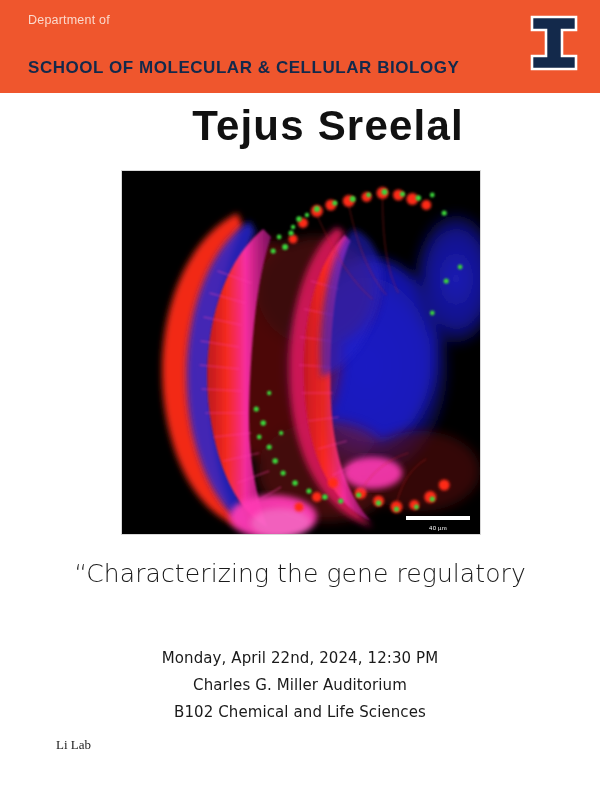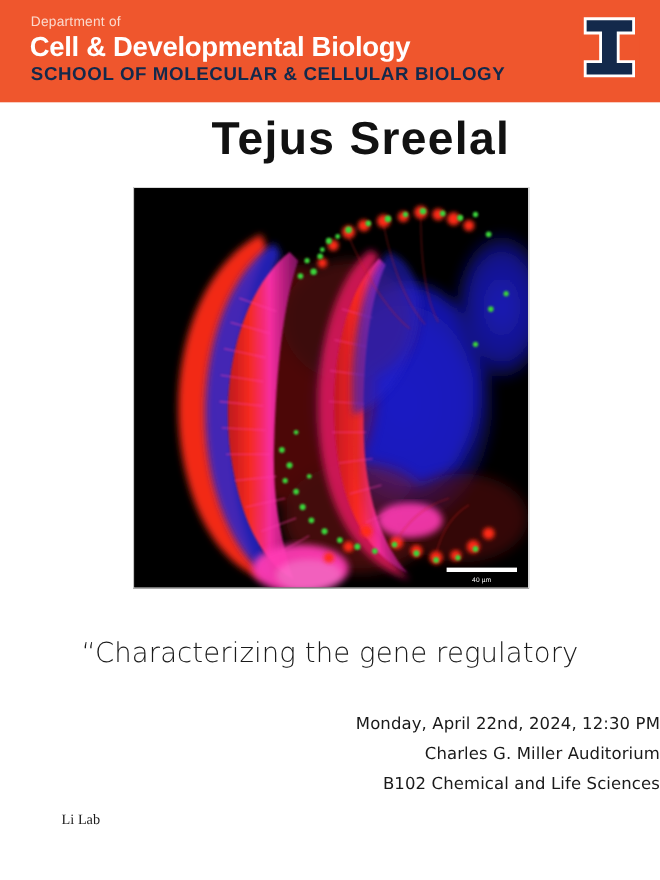--- a/index.html
+++ b/index.html
@@ -56,47 +56,45 @@
     text-align:center; color:#ffffff; font-size:6px;
     font-family:"Liberation Sans", sans-serif; letter-spacing:.2px;
   }
 
   
   .talk-title {
     position:absolute; left:12px; top:556px; width:576px;
     text-align:center; font-size:25px; font-weight:300;
     color:#1a1a1a; line-height:36px; letter-spacing:.1px;
     font-family:"DejaVu Sans", sans-serif;
-    margin-top:20px;
   }
   .talk-title .ln { display:block; }
 
   
   .event-details {
-    position:absolute; left:0; top:645px; width:600px; text-align:right;
+    position:absolute; left:0; top:645px; width:600px; text-align:center;
   }
   .event-details .line {
     display:block; font-size:15px; color:#1a1a1a;
     line-height:27px; font-weight:400; letter-spacing:.1px;
     font-family:"DejaVu Sans", sans-serif;
   }
 
   
   .lab-credit {
     position:absolute; left:56px; top:737px;
     font-size:13px; color:#1a1a1a; font-weight:400;
     font-family:Liberation Serif, serif;
   }
 </style>
 </head>
 <body>
 
 <div class="header">
   <div class="dept-of">Department of</div>
-  <div class="dept-name">Cell &amp; Developmental Biology</div>
   <div class="school-name">SCHOOL OF MOLECULAR &amp; CELLULAR BIOLOGY</div>
 
   <div class="logo-i">
     <svg viewBox="0 0 54 58" xmlns="http://www.w3.org/2000/svg">
       <rect x="0" y="0" width="54" height="58" fill="#EF562D"></rect>
       <path d="M5 3 H49 V16 H35 V42 H49 V55 H5 V42 H19 V16 H5 Z" fill="#13294B" stroke="#FFFFFF" stroke-width="2.6" stroke-linejoin="miter"></path>
     </svg>
   </div>
 </div>
 

